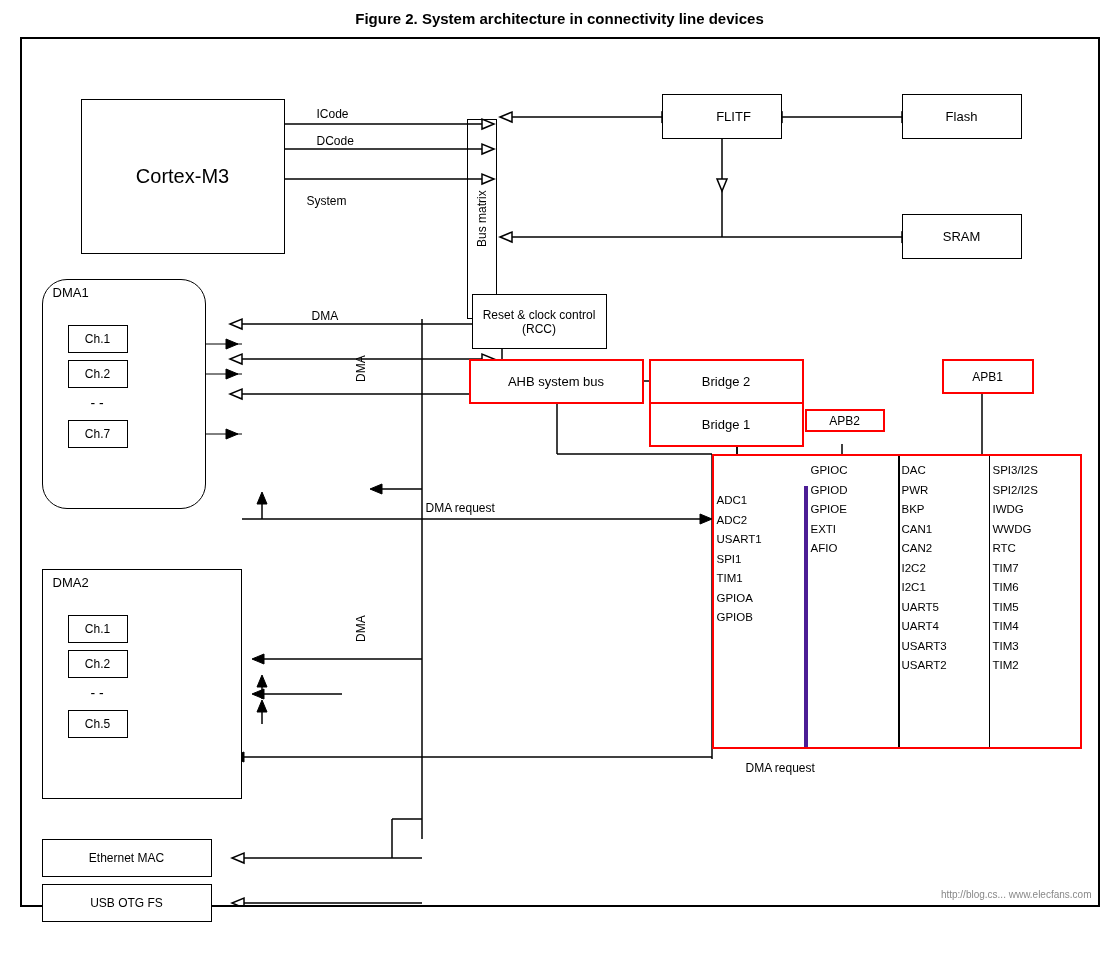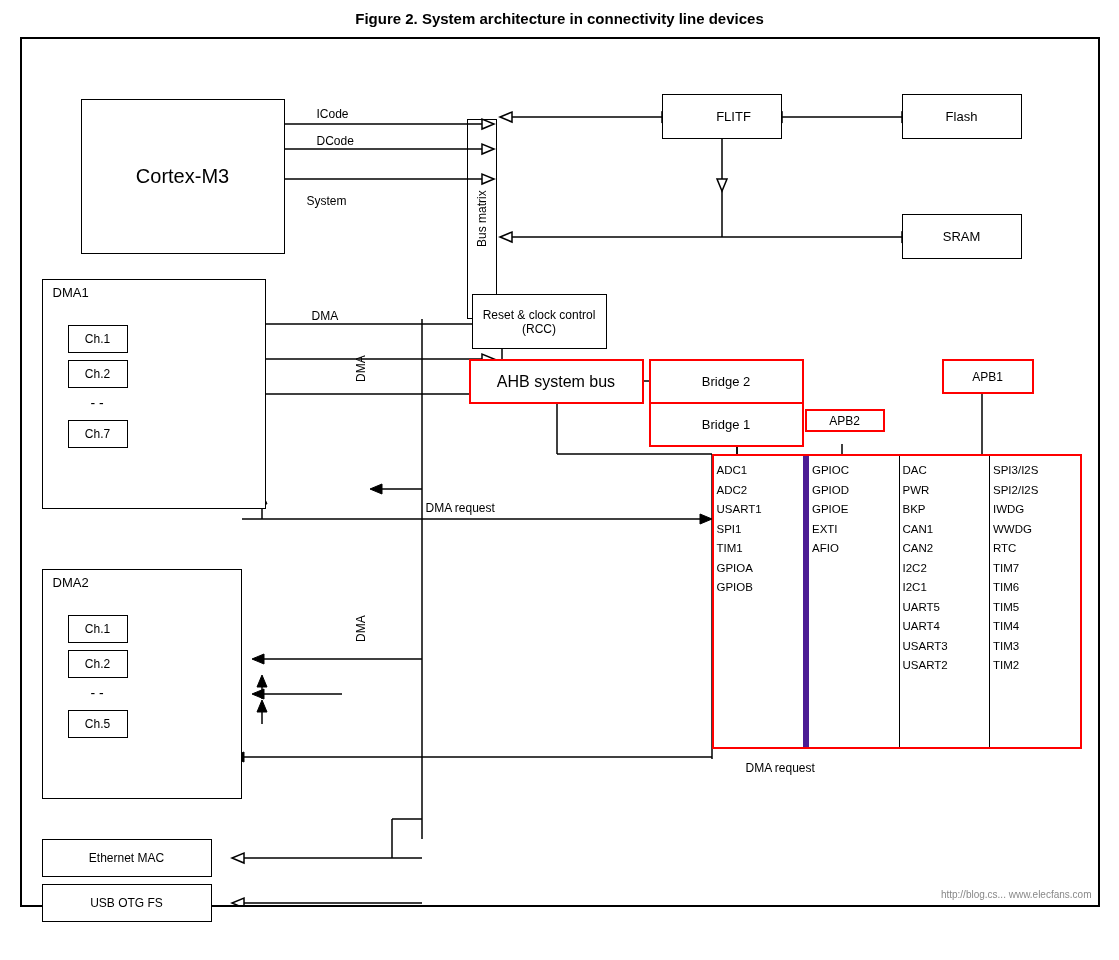--- a/index.html
+++ b/index.html
@@ -85,21 +85,21 @@
     
     .rcc {
       left: 450px; top: 255px;
       width: 135px; height: 55px;
       font-size: 12px;
     }
     
     .ahb {
       left: 447px; top: 320px;
       width: 175px; height: 45px;
-      font-size: 16px;
+      font-size: 13px;
     }
     
     .bridge2 {
       left: 627px; top: 320px;
       width: 155px; height: 45px;
       font-size: 13px;
     }
     
     .bridge1 {
       left: 627px; top: 363px;
@@ -114,21 +114,21 @@
     }
     
     .apb1 {
       left: 920px; top: 320px;
       width: 92px; height: 35px;
       font-size: 12px;
     }
     
     .dma1-box {
       left: 20px; top: 240px;
-      width: 224px; height: 230px;
+      width: 164px; height: 230px; border-radius: 25px;
     }
     
     .dma2-box {
       left: 20px; top: 530px;
       width: 200px; height: 230px;
     }
     
     .ch-box {
       position: absolute;
       border: 1.5px solid #000;
@@ -461,21 +461,21 @@
       <span>DMA request</span>
     </div>
 
     <div class="dma-req-label" style="left:700px;top:722px;">
       <span>DMA request</span>
     </div>
 
     <div class="periph-block">
       <div class="periph-inner">
 
-        <div class="periph-col" style="border-right:6px solid #4c1d95;">
+        <div class="periph-col" style="border-right:4px solid #4c1d95;margin-top:30px;">
           <div>ADC1</div>
           <div>ADC2</div>
           <div>USART1</div>
           <div>SPI1</div>
           <div>TIM1</div>
           <div>GPIOA</div>
           <div>GPIOB</div>
         </div>
         <div class="periph-col" style="border-right:1px solid #000;">
           <div>GPIOC</div>

